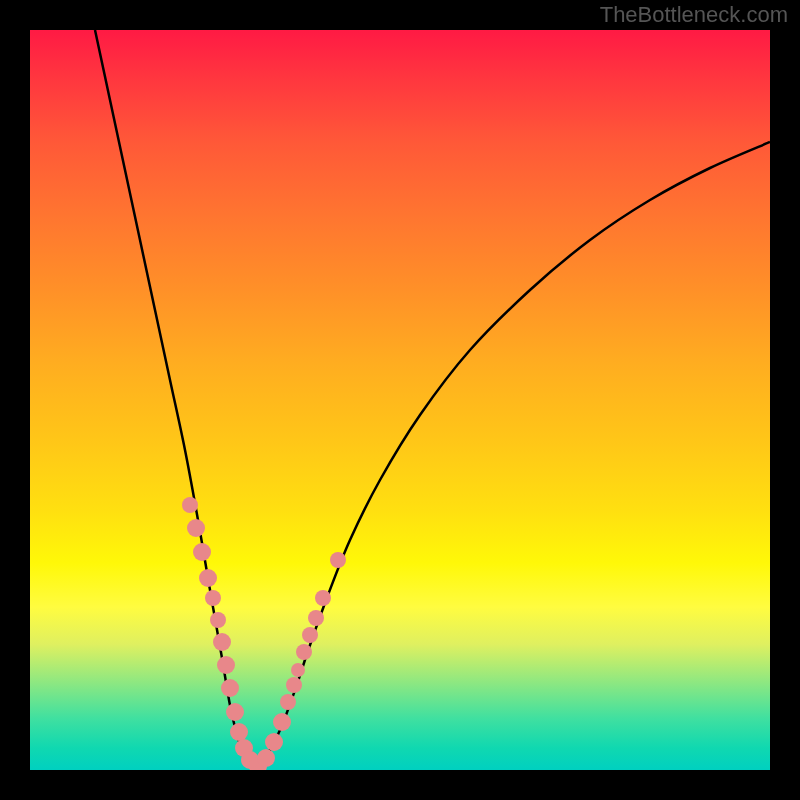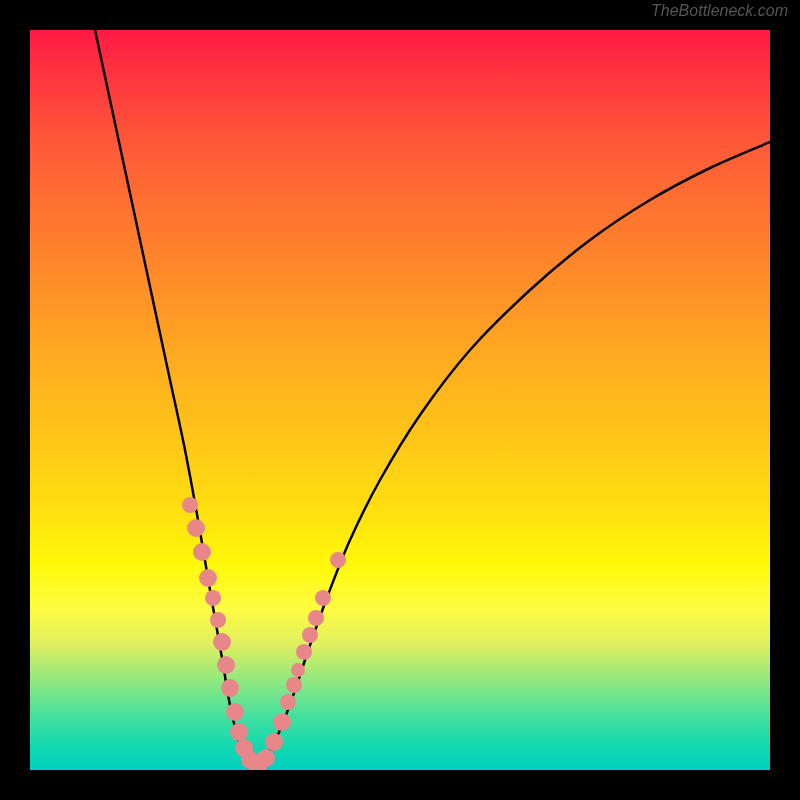--- a/index.html
+++ b/index.html
@@ -12,24 +12,23 @@
       height: 800px;
       background: #000;
       position: relative;
       font-family: Arial, sans-serif;
     }
     .watermark {
       position: absolute;
       top: 2px;
       right: 12px;
       color: #555;
-      font-size: 16px;
+      font-size: 22px;
       font-weight: 500;
       z-index: 10;
-      font-style: italic;
     }
     .chart-area {
       position: absolute;
       top: 30px;
       left: 30px;
       width: 740px;
       height: 740px;
       background: linear-gradient(to bottom,
         #ff1a44 0%,
         #ff3040 5%,

